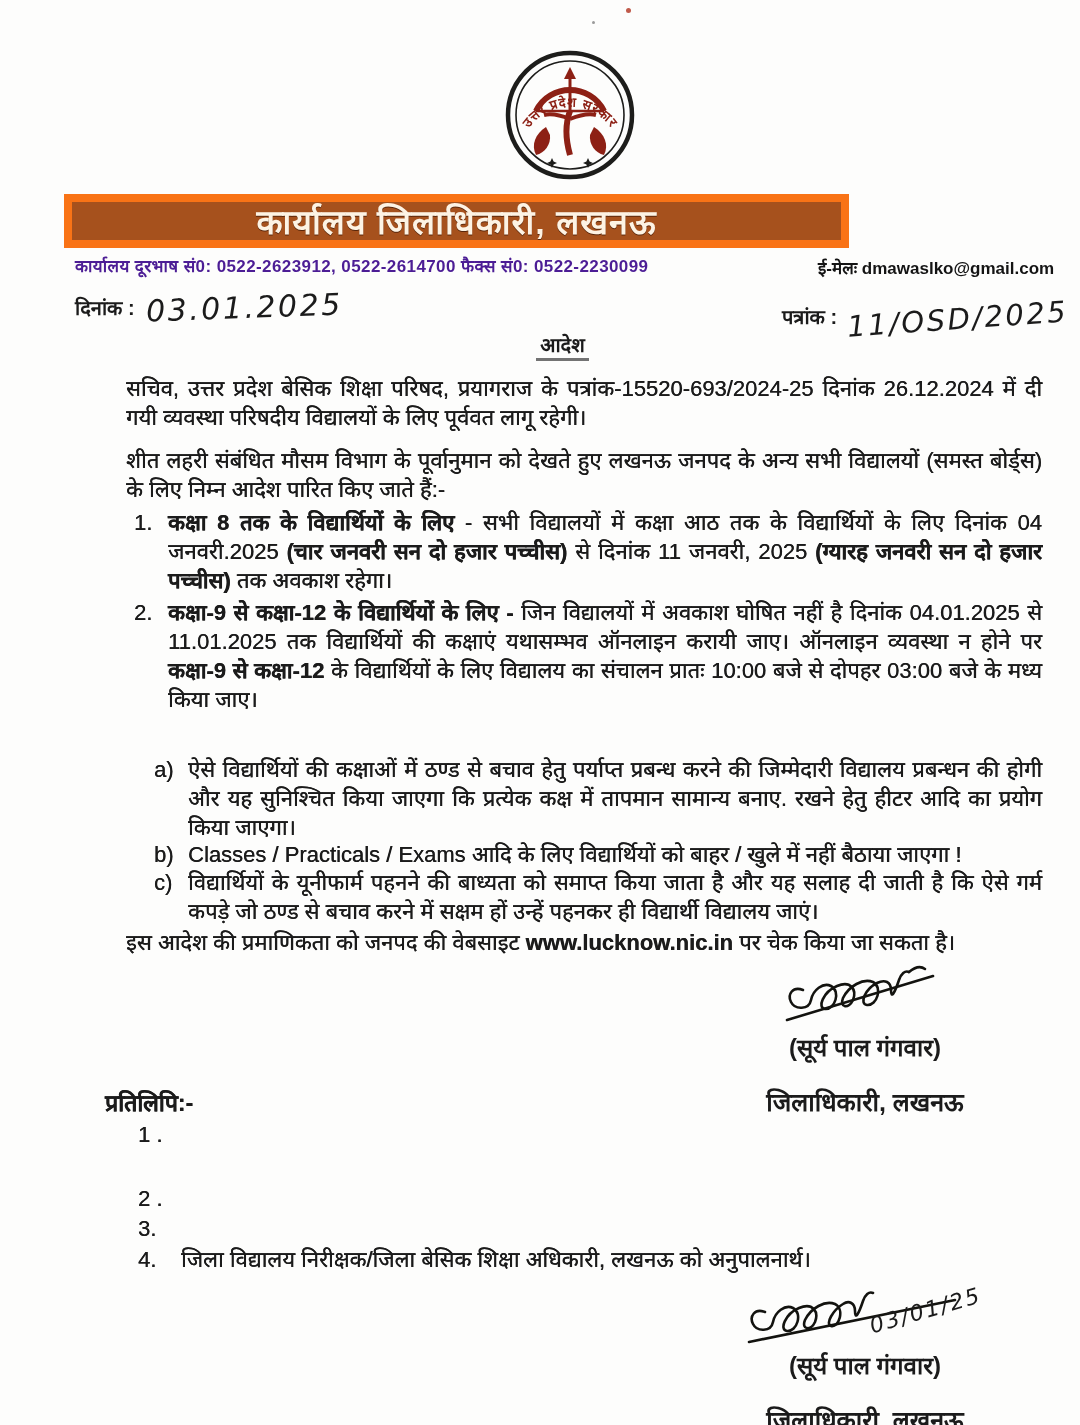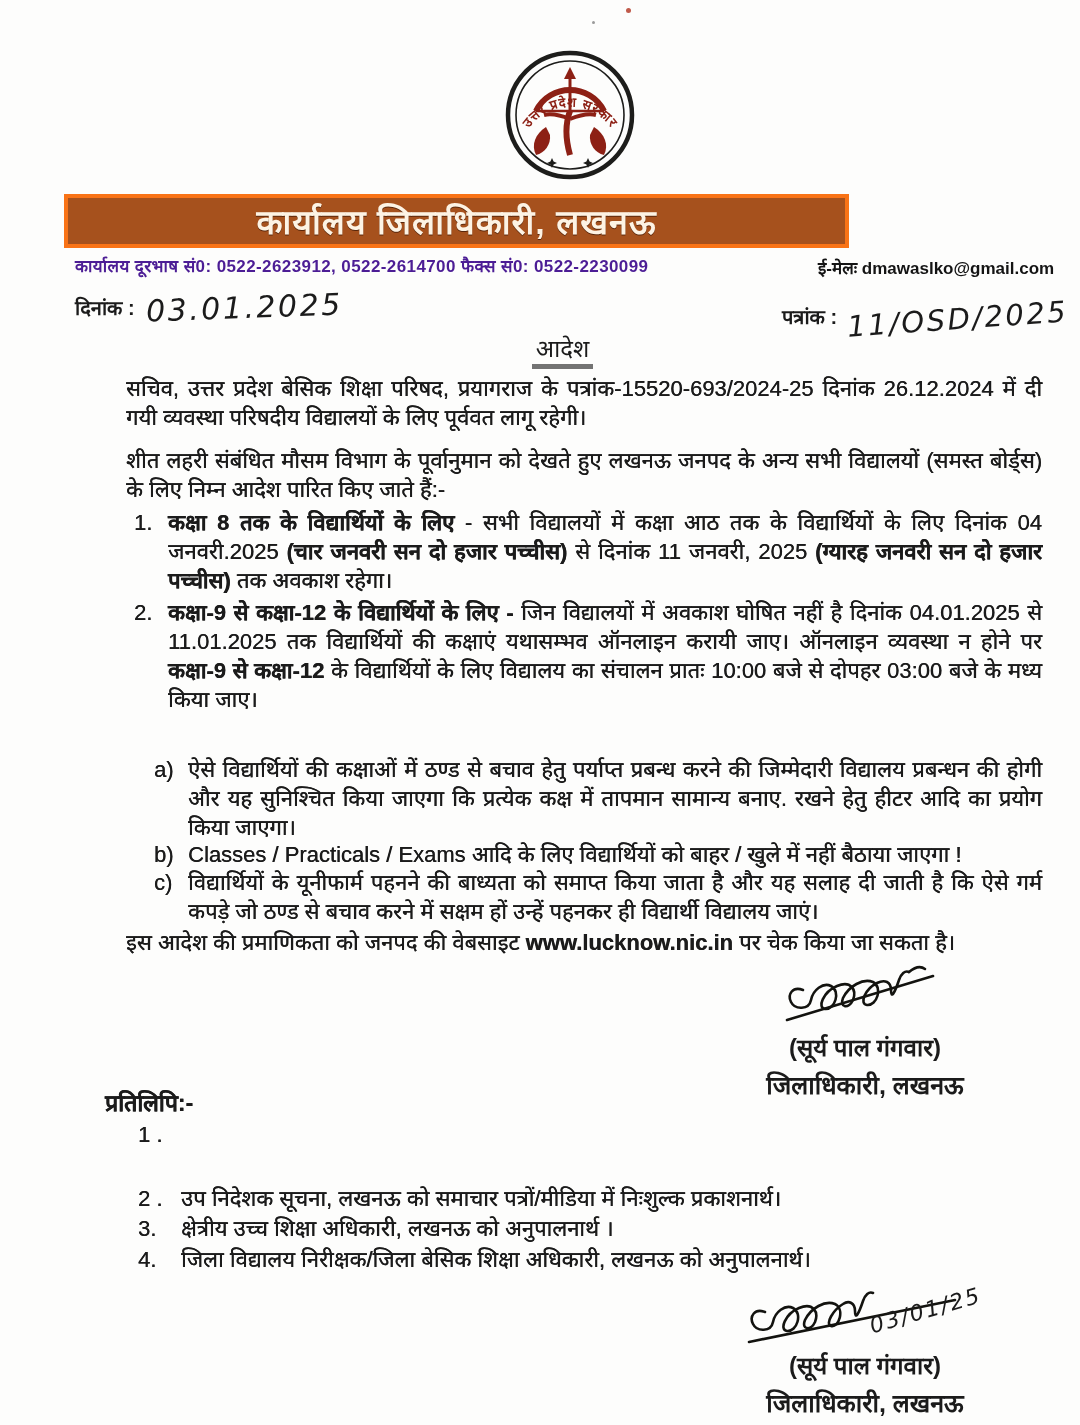--- a/index.html
+++ b/index.html
@@ -13,21 +13,21 @@
     color:#1b1b1b;
     overflow:hidden;
   }
   .abs { position:absolute; }
 
   
   .emblem { left:500px; top:45px; width:140px; height:140px; }
   .banner {
     left:64px; top:194px; width:785px; height:54px;
     background:#a6511d;
-    border:4px solid #f97316;
+    border:8px solid #f97316;
     display:flex; align-items:center; justify-content:center;
   }
   .banner-title {
     color:#fdf3e4; font-size:34px; font-weight:700;
     letter-spacing:1px; text-shadow:0 1px 0 #58260b;
   }
   .contact-line {
     left:75px; top:254px; font-size:17px; font-weight:700;
     letter-spacing:.4px; color:#4c1d95;
   }
@@ -44,22 +44,22 @@
     transform:rotate(-2deg);
   }
   .date-value { font-size:30px; vertical-align:-3px; margin-left:6px; }
   .ref-value  { font-size:29px; vertical-align:-5px; margin-left:4px; transform:rotate(-4deg); }
 
   
   .order-heading {
     left:105px; top:331px; width:915px; text-align:center;
   }
   .order-heading span {
-    font-size:24px; font-weight:400;
-    border-bottom:5px solid #737373; padding:0 4px 2px;
+    font-size:20px; font-weight:700;
+    border-bottom:3px solid #737373; padding:0 4px 2px;
   }
   .block {
     left:105px; width:916px;
     font-size:22px; line-height:29px; text-align:justify;
     text-shadow:.35px 0 0 currentColor;
     margin-left:21px;
   }
   .b { font-weight:700; }
   .num-item { padding-left:42px; }
   .num-item .num { position:absolute; left:8px; top:0; }
@@ -73,21 +73,21 @@
   .intro  { top:714px; }
   .arr-a  { top:755px; }
   .arr-b  { top:840px; }
   .arr-c  { top:868px; }
   .verify { top:928px; }
 
   
   .sig1 { left:700px; top:962px; width:330px; text-align:center; }
   .sig2 { left:700px; top:1282px; width:330px; text-align:center; }
   .sig-name  { font-size:24px; font-weight:700; margin-top:2px; white-space:nowrap; }
-  .sig-title { font-size:25px; font-weight:700; margin-top:4px; white-space:nowrap; }
+  .sig-title { font-size:25px; font-weight:700; margin-top:21px; white-space:nowrap; }
   .sig-scribble { display:block; margin:0 auto; }
   .sig2-date {
     position:absolute; left:168px; top:16px;
     font-family:"DejaVu Sans", sans-serif;
     font-style:italic; font-size:22px; letter-spacing:2px;
     transform:rotate(-16deg); white-space:nowrap;
   }
 
   
   .copies-heading { left:105px; top:1086px; font-size:23px; font-weight:700;
@@ -197,25 +197,23 @@
     <div class="sig-name">(सूर्य पाल गंगवार)</div>
     <div class="sig-title">जिलाधिकारी, लखनऊ</div>
   </div>
 
   <div class="abs copies-heading">प्रतिलिपि:-</div>
   <div class="abs block c1 copy-item">
     <span class="num">1 .</span>
   </div>
   <div class="abs block c2 copy-item">
     <span class="num">2 .</span>
-    <span>उप निदेशक सूचना, लखनऊ को समाचार पत्रों/मीडिया में निःशुल्क प्रकाशनार्थ।</span>
   </div>
   <div class="abs block c3 copy-item">
     <span class="num">3.</span>
-    <span>क्षेत्रीय उच्च शिक्षा अधिकारी, लखनऊ को अनुपालनार्थ ।</span>
   </div>
   <div class="abs block c4 copy-item">
     <span class="num">4.</span>
     <span>जिला विद्यालय निरीक्षक/जिला बेसिक शिक्षा अधिकारी, लखनऊ को अनुपालनार्थ।</span>
   </div>
 
   <div class="abs sig2">
     <svg class="sig-scribble" width="300" height="64" viewBox="0 0 300 64">
       <g fill="none" stroke="#13130f" stroke-width="2.6" stroke-linecap="round">
         <path d="M50,30 C40,26 34,34 38,42 C42,50 56,50 58,40 C60,30 70,22 78,26 C88,31 82,50 72,49 C64,48 70,32 84,26 C98,20 104,30 100,40 C96,49 86,48 90,38 C96,26 110,18 120,22 C130,27 124,46 116,44 C110,42 118,28 128,22 C134,18 140,21 140,29 C140,39 144,31 148,19 C150,13 154,9 158,11"></path>

